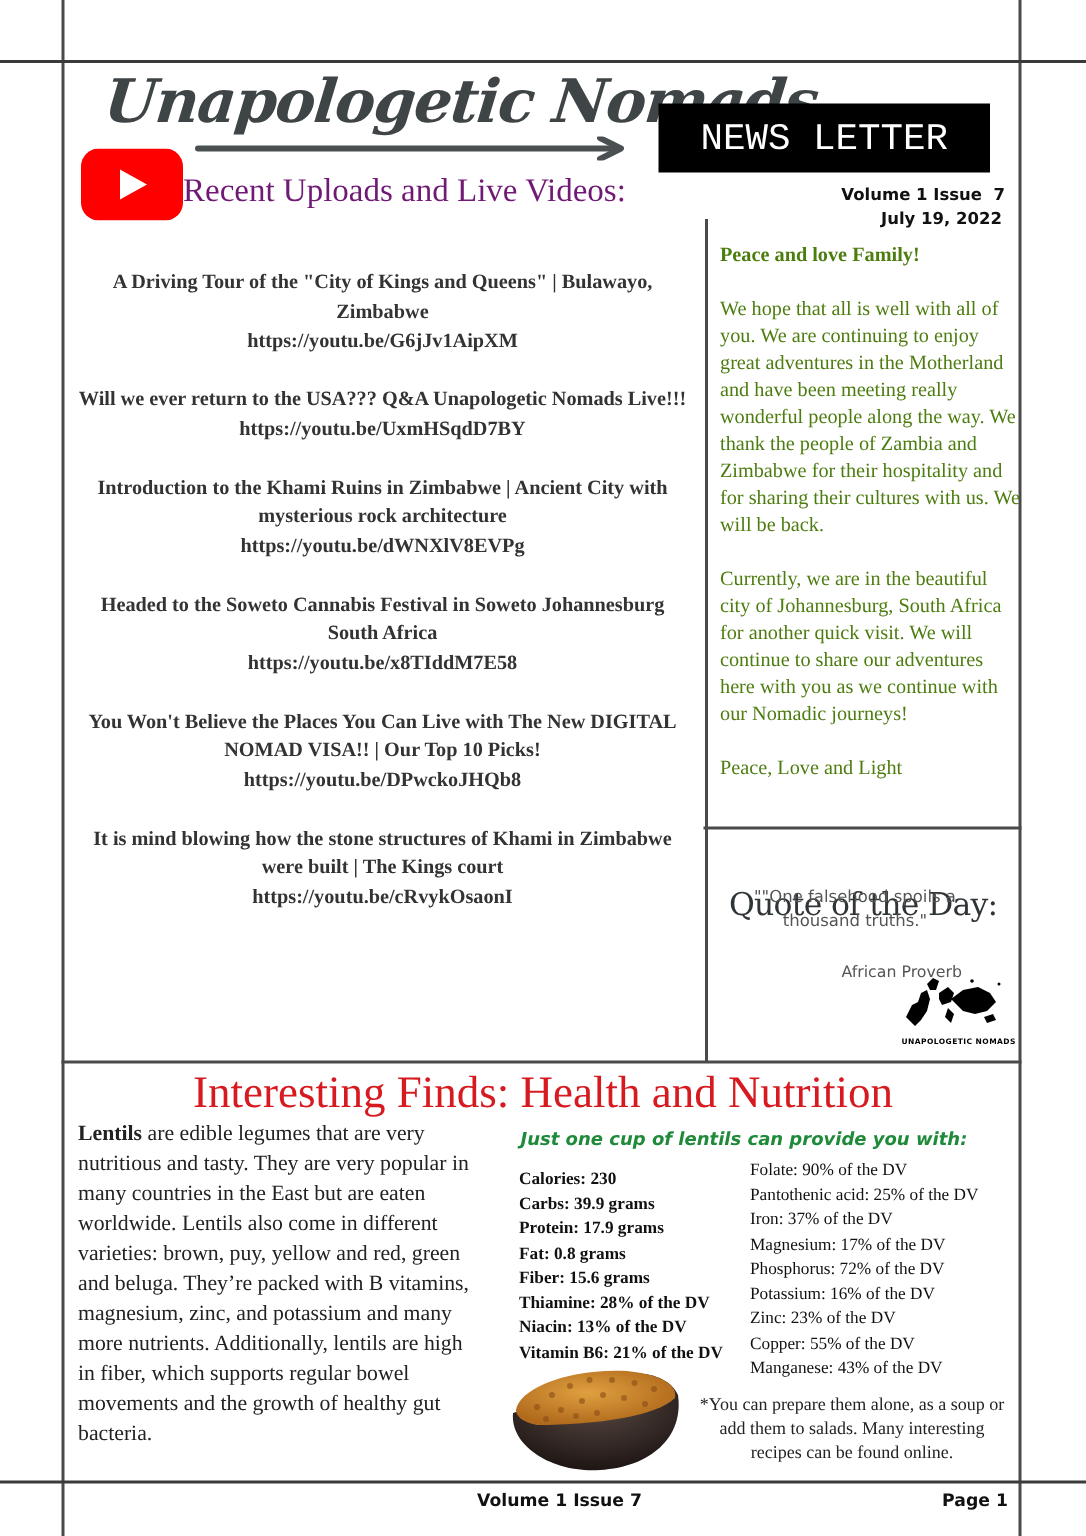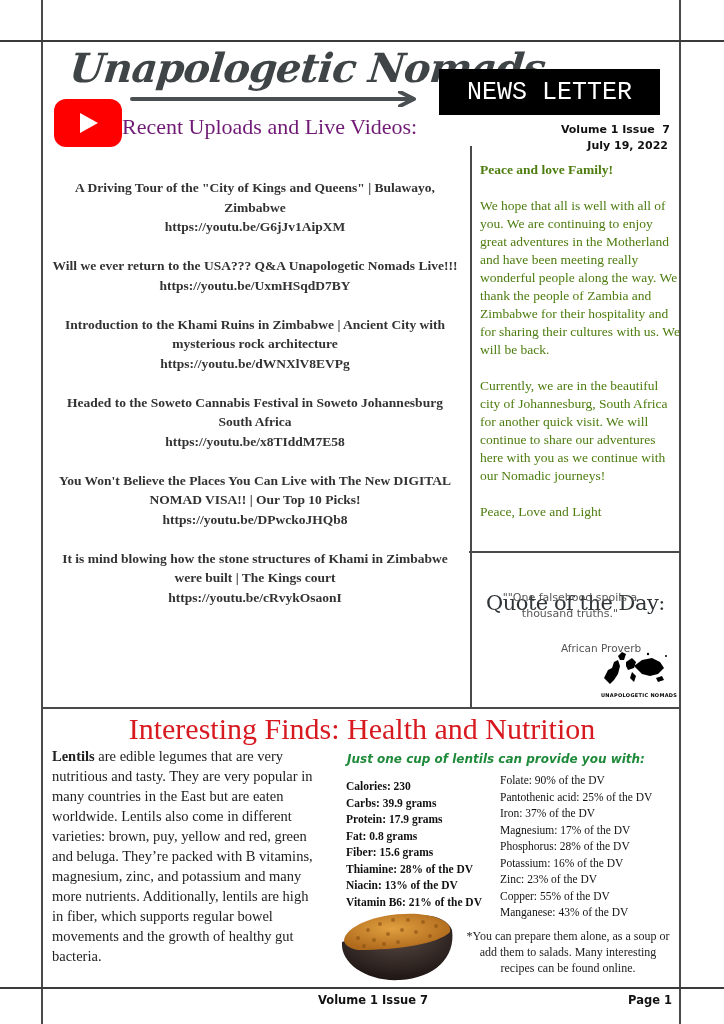--- a/index.html
+++ b/index.html
@@ -209,21 +209,21 @@
   <div>Thiamine: 28% of the DV</div>
   <div>Niacin: 13% of the DV</div>
   <div>Vitamin B6: 21% of the DV</div>
 </div>
 
 <div class="nutri-right">
   <div>Folate: 90% of the DV</div>
   <div>Pantothenic acid: 25% of the DV</div>
   <div>Iron: 37% of the DV</div>
   <div>Magnesium: 17% of the DV</div>
-  <div>Phosphorus: 28% of the DV</div>
+  <div>Phosphorus: 72% of the DV</div>
   <div>Potassium: 16% of the DV</div>
   <div>Zinc: 23% of the DV</div>
   <div>Copper: 55% of the DV</div>
   <div>Manganese: 43% of the DV</div>
 </div>
 
 <svg class="bowl" viewBox="0 0 120 74">
   <defs>
     <radialGradient id="bowlg" cx="50%" cy="30%" r="70%">
       <stop offset="0%" stop-color="#5a4a44"></stop>

